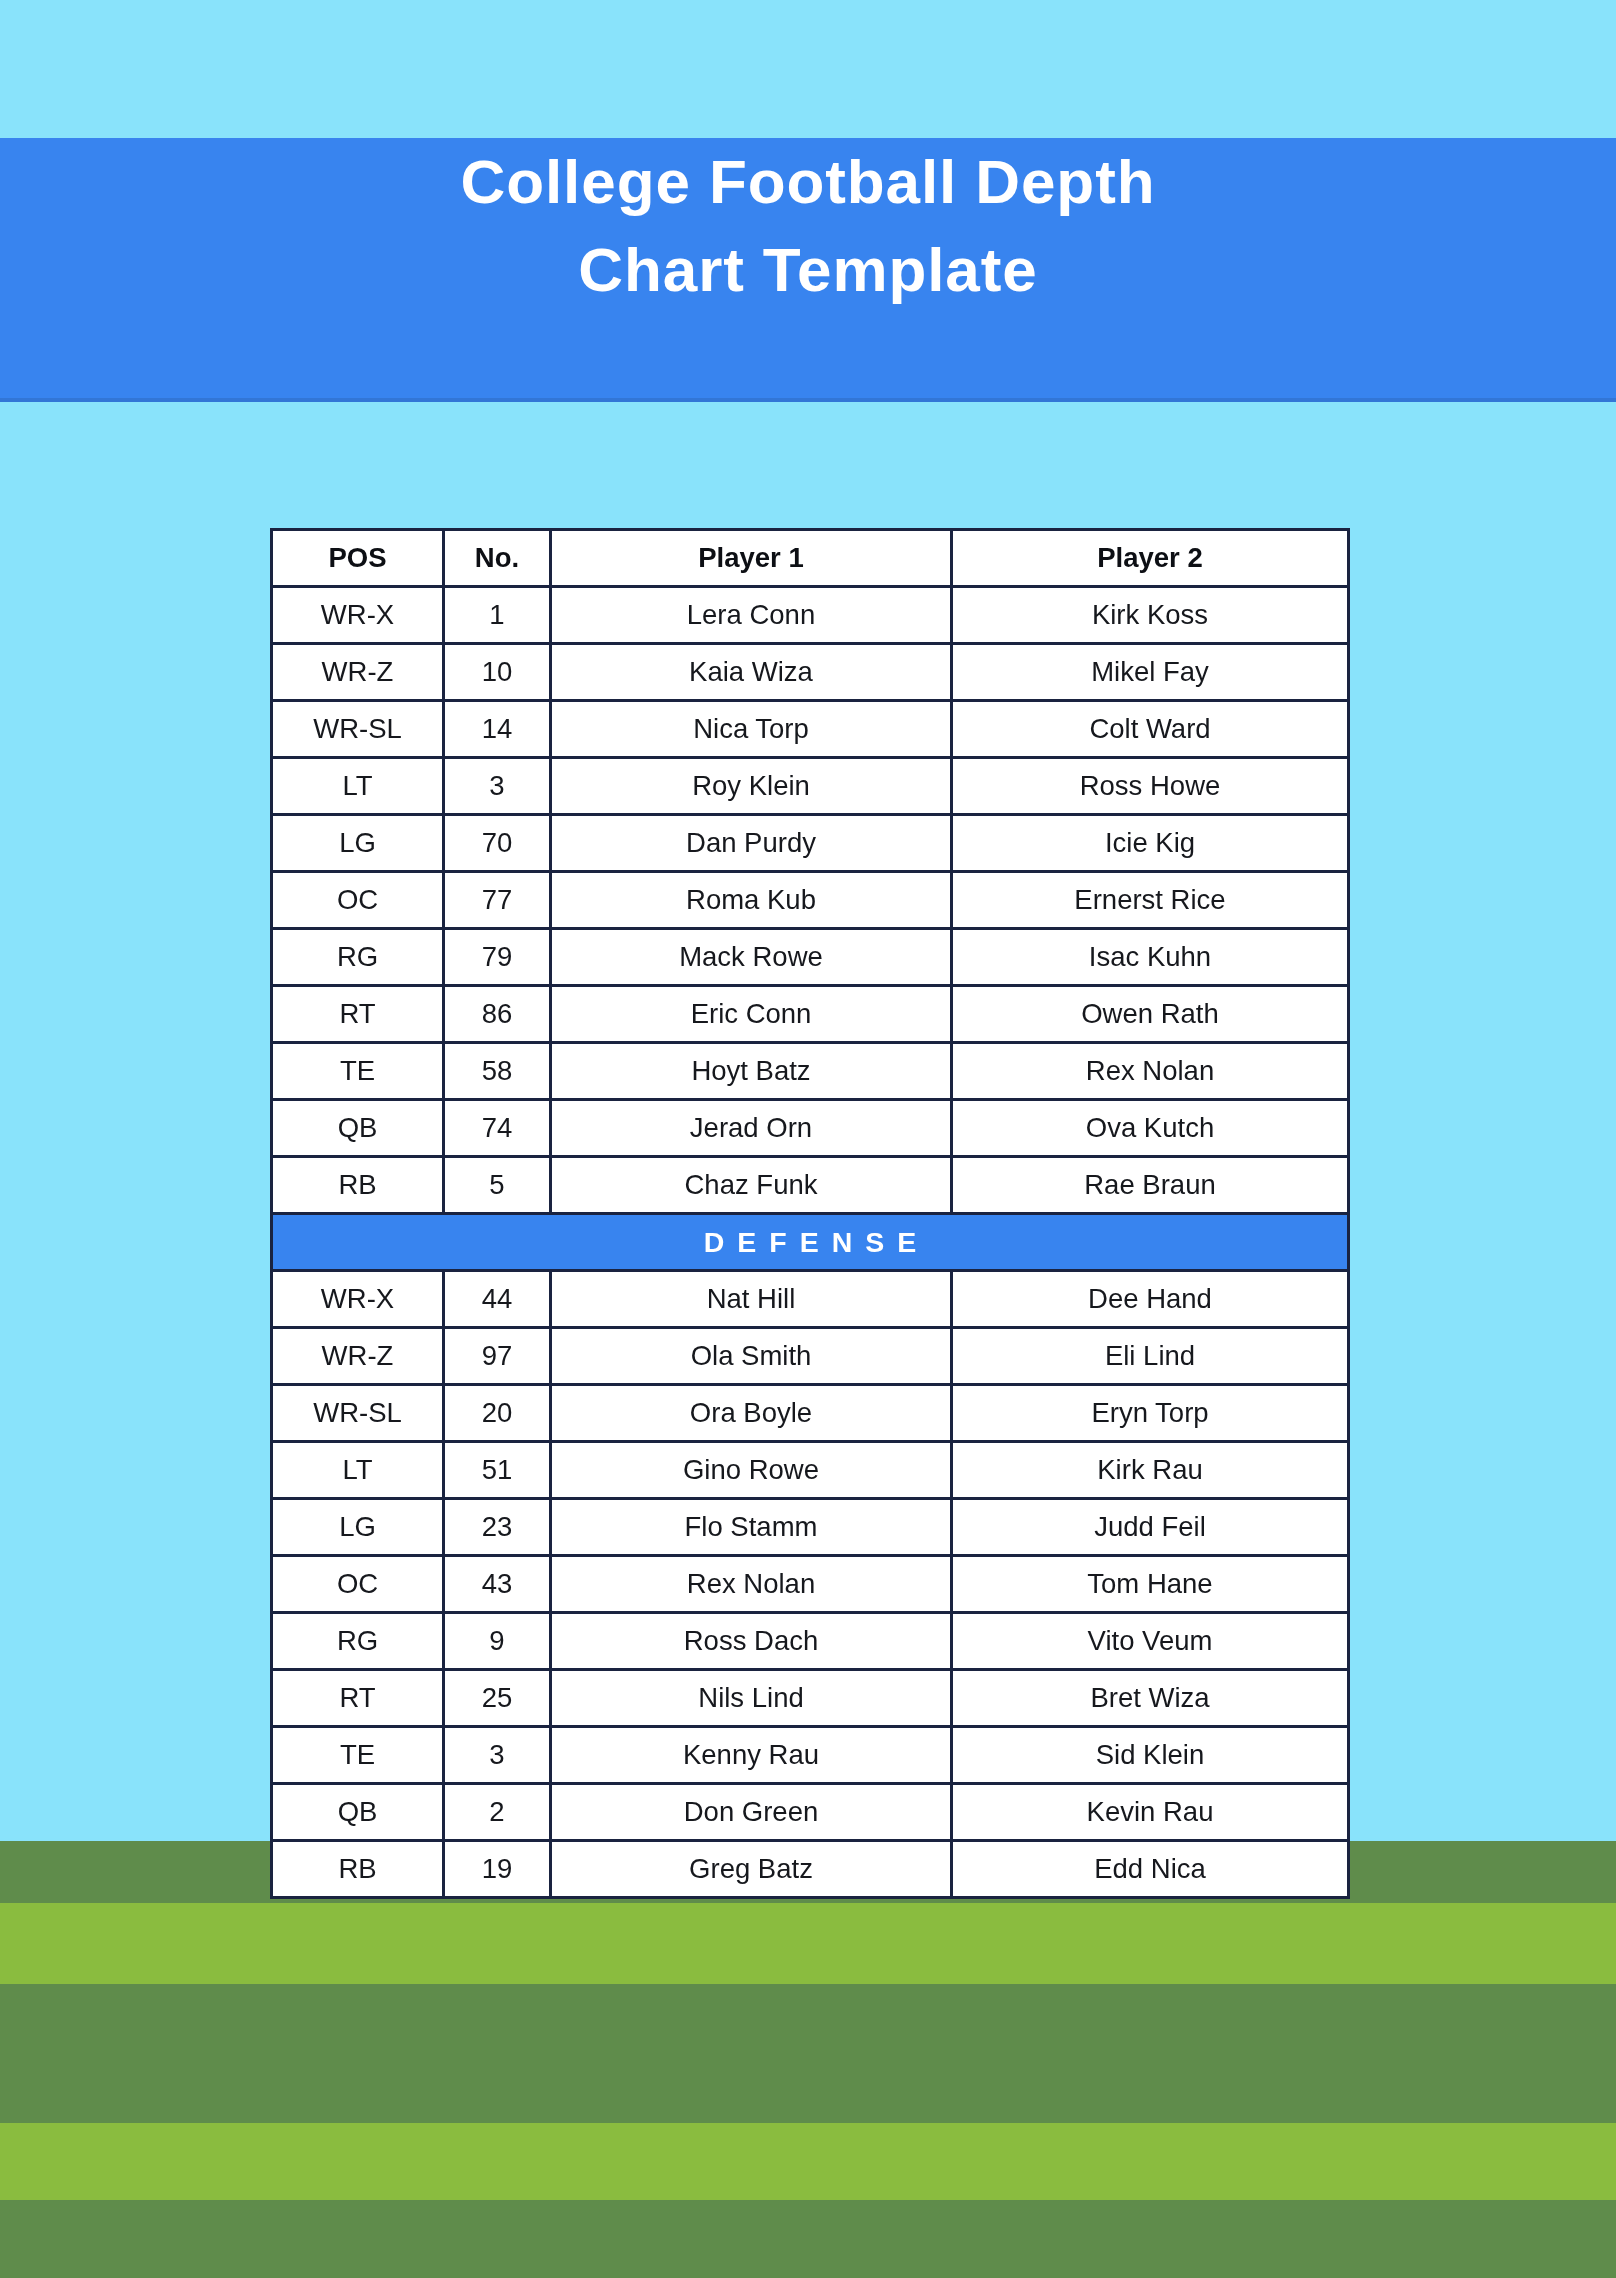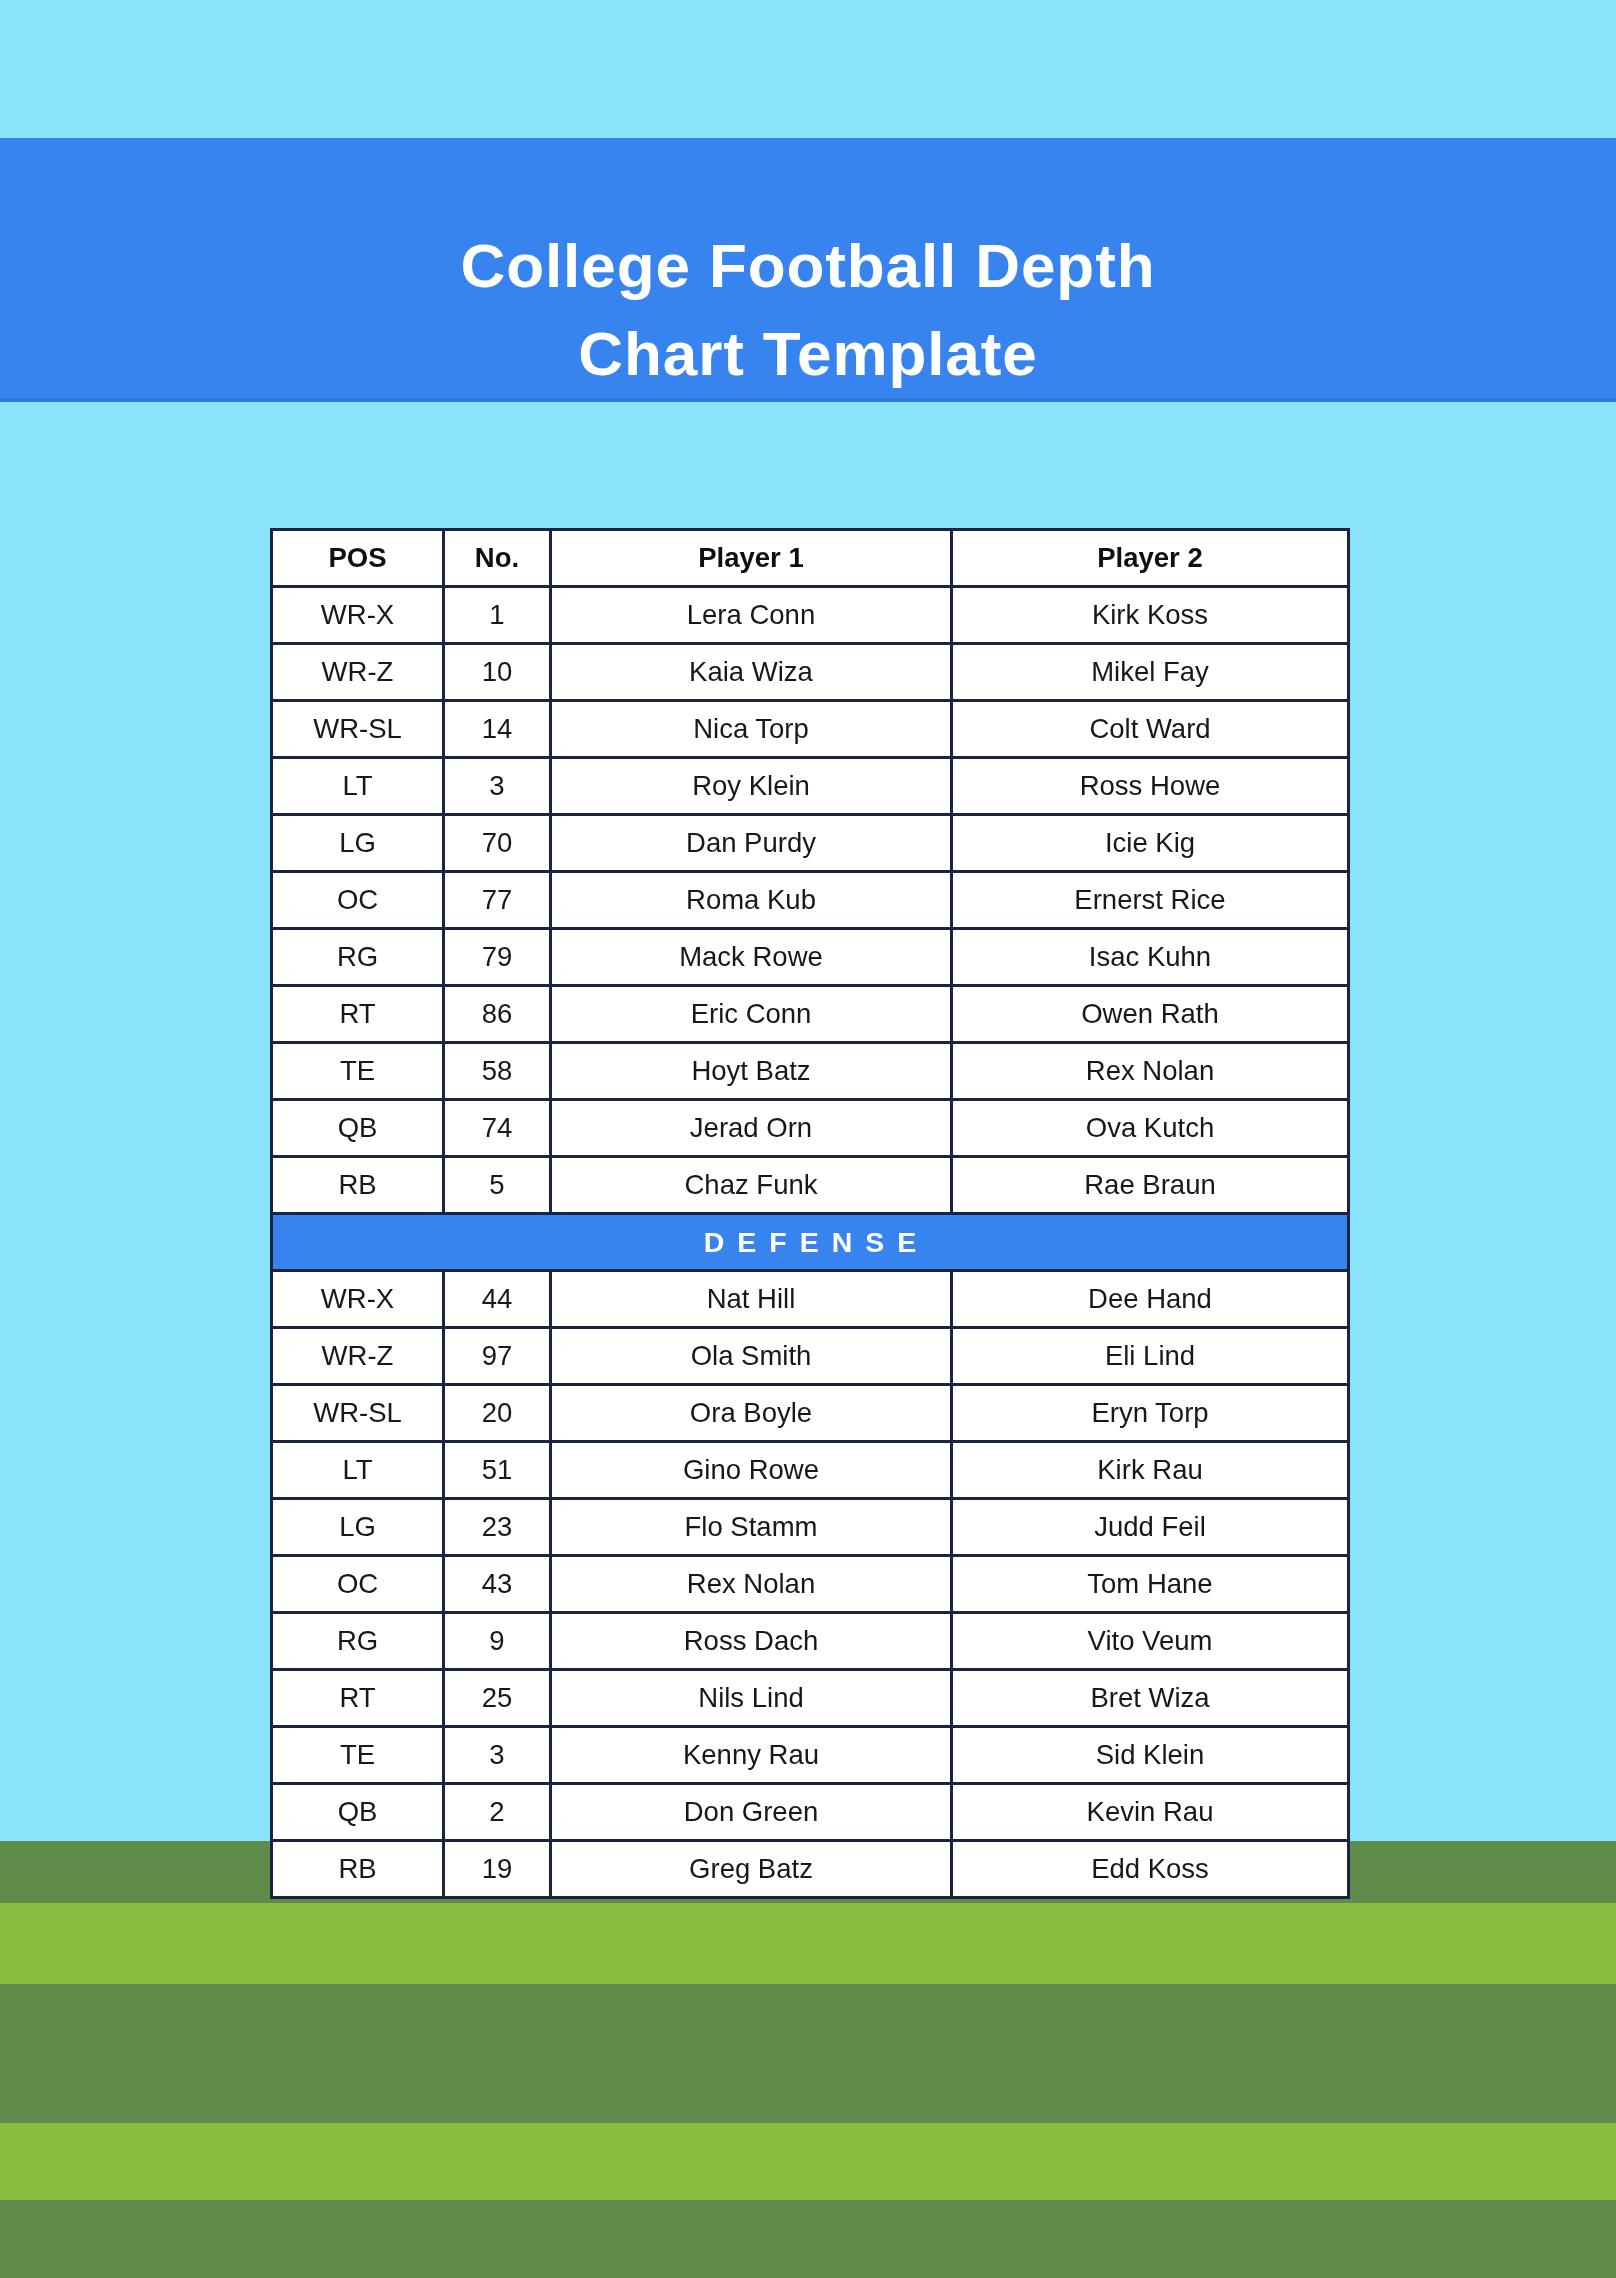--- a/index.html
+++ b/index.html
@@ -22,21 +22,21 @@
     overflow:hidden;
     font-family:"Liberation Sans", sans-serif;
   }
   
   .title-band{
     position:absolute;left:0;top:138px;
     width:100%;height:264px;
     background:var(--banner-blue);
     border-bottom:4.6px solid rgba(0,0,0,0.10);
     display:flex;flex-direction:column;
-    justify-content:flex-end;align-items:center;
+    justify-content:flex-start;align-items:center;
   }
   .title-line{
     color:var(--title-text);
     font-size:62px;
     font-weight:700;
     line-height:88px;
     letter-spacing:0.9px;
     white-space:nowrap;
   }
   
@@ -242,19 +242,19 @@
         <tr>
           <td>QB</td>
           <td>2</td>
           <td>Don Green</td>
           <td>Kevin Rau</td>
         </tr>
         <tr>
           <td>RB</td>
           <td>19</td>
           <td>Greg Batz</td>
-          <td>Edd Koss</td>
+          <td>Edd Nica</td>
         </tr>
       </tbody>
   </table>
 
 </div>
 
 
 </body></html>

